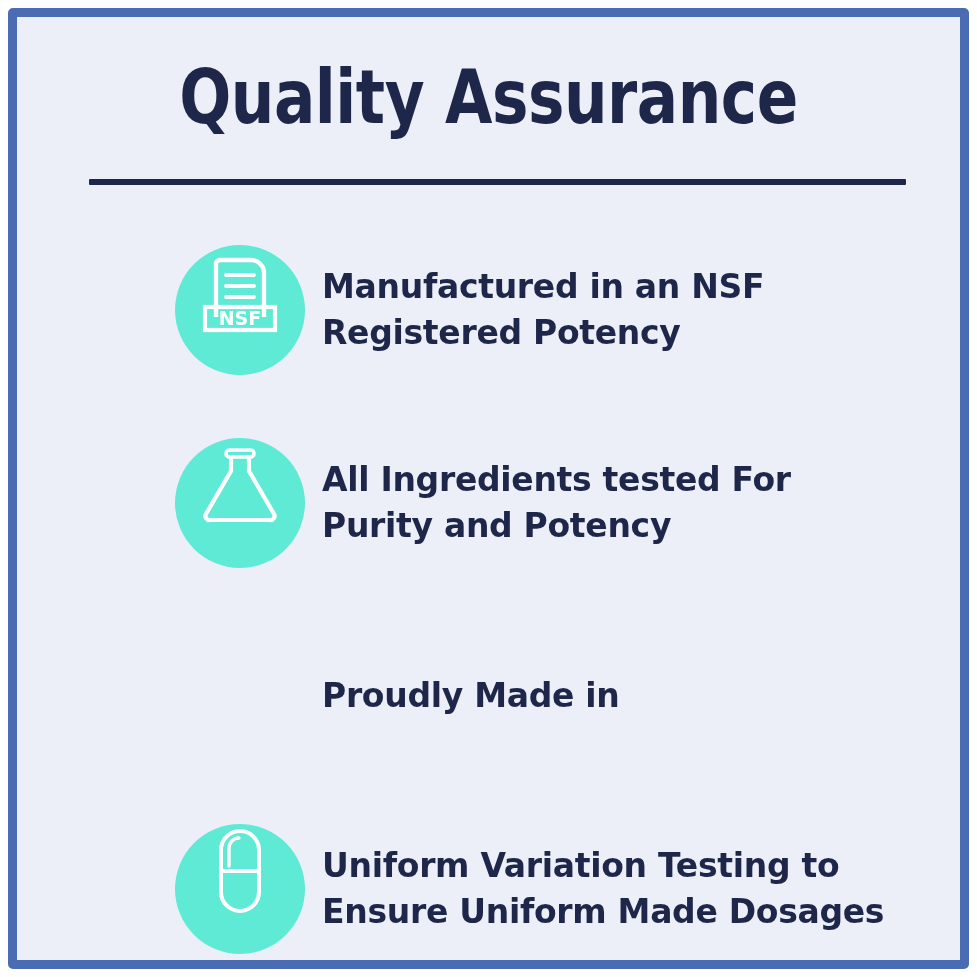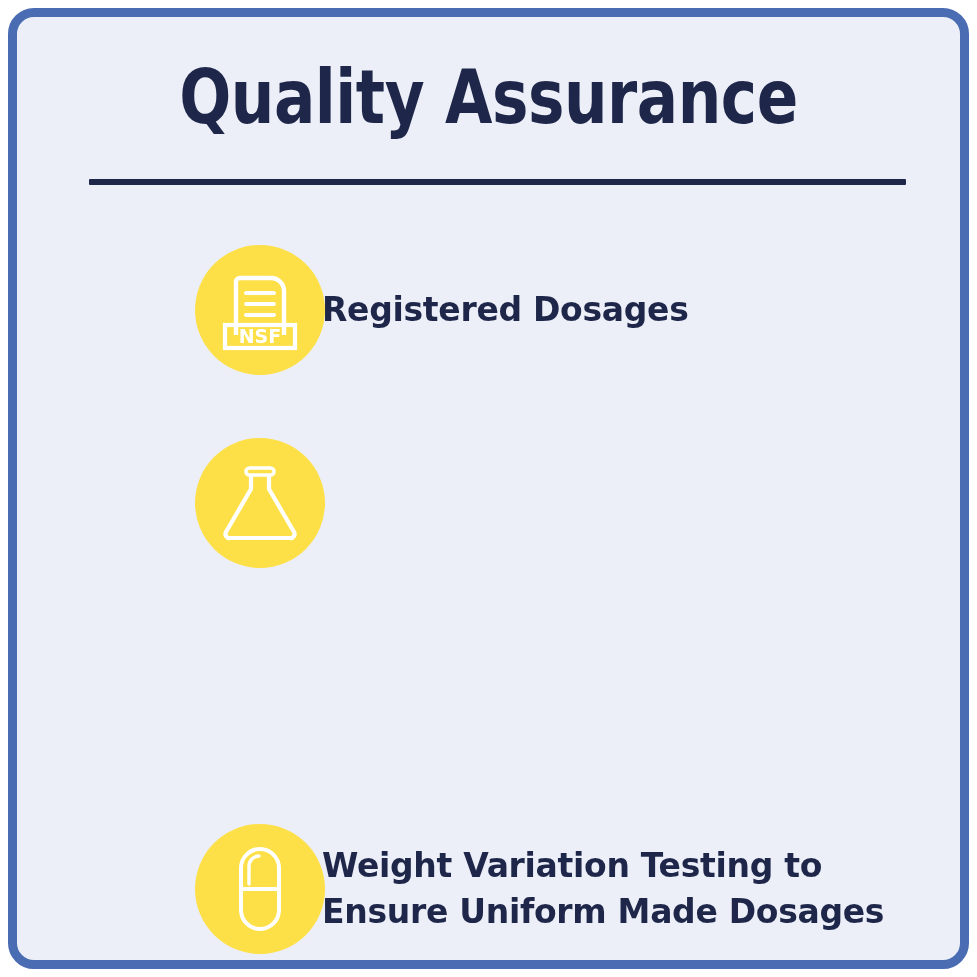--- a/index.html
+++ b/index.html
@@ -15,21 +15,21 @@
   }
 
   .card {
     position: absolute;
     left: 8px;
     top: 8px;
     width: 961px;
     height: 961px;
     box-sizing: border-box;
     border: 9px solid #4a6cb3;
-    border-radius: 26px;
+    border-radius: 5px;
     background: #eceff8;
   }
 
   .title {
     position: absolute;
     left: 0;
     top: 38px;
     width: 100%;
     text-align: center;
     font-size: 74px;
@@ -61,29 +61,28 @@
 
   .item {
     position: relative;
     height: 193px;
     display: flex;
     align-items: center;
   }
 
   .icon-circle {
     position: absolute;
-    left: 178px;
+    left: 158px;
     top: 50%;
     transform: translateY(-50%);
     width: 130px;
     height: 130px;
     border-radius: 50%;
-    background: #fde047;
+    background: #5eead4;
     display: flex;
-    align-items: center;
     justify-content: center;
   }
   .icon-circle svg {
     display: block;
   }
 
   .item-text {
     position: absolute;
     left: 305px;
     right: 40px;
@@ -117,46 +116,52 @@
         <svg width="94" height="94" viewBox="0 0 94 94" aria-hidden="true">
           <path d="M23 72 V19 A4 4 0 0 1 27 15 H58 A13 13 0 0 1 71 28 V72" fill="none" stroke="#ffffff" stroke-width="4.4" stroke-linejoin="round"></path>
           <line x1="33" y1="30" x2="61" y2="30" stroke="#ffffff" stroke-width="3.8" stroke-linecap="round"></line>
           <line x1="33" y1="41" x2="61" y2="41" stroke="#ffffff" stroke-width="3.8" stroke-linecap="round"></line>
           <line x1="33" y1="52" x2="61" y2="52" stroke="#ffffff" stroke-width="3.8" stroke-linecap="round"></line>
           <rect x="12" y="62" width="70" height="23" fill="none" stroke="#ffffff" stroke-width="4.2"></rect>
           <text x="47" y="80" fill="#ffffff" font-family="DejaVu Sans, sans-serif" font-size="19" font-weight="bold" text-anchor="middle">NSF</text>
         </svg>
       </div>
       <div class="item-text">
-        <span class="ln">Registered Dosages</span>
+        <span class="ln">Manufactured in an NSF</span>
+        <span class="ln">Registered Potency</span>
       </div>
     </div>
 
     <div class="item">
       <div class="icon-circle">
         <svg width="94" height="94" viewBox="0 0 94 94" aria-hidden="true">
           <rect x="33" y="12" width="28" height="7" rx="3.5" fill="none" stroke="#ffffff" stroke-width="3.6"></rect>
           <path d="M38 19 V33 L13 76 A4 4 0 0 0 17 82 H77 A4 4 0 0 0 81 76 L56 33 V19" fill="none" stroke="#ffffff" stroke-width="4.2" stroke-linejoin="round"></path>
         </svg>
       </div>
+      <div class="item-text">
+        <span class="ln">All Ingredients tested For</span>
+        <span class="ln">Purity and Potency</span>
+      </div>
     </div>
 
     <div class="item">
       <div class="item-text">
+        <span class="ln">Proudly Made in</span>
       </div>
     </div>
 
     <div class="item">
       <div class="icon-circle">
         <svg width="94" height="94" viewBox="0 0 94 94" aria-hidden="true">
           <rect x="28" y="7" width="38" height="80" rx="19" fill="none" stroke="#ffffff" stroke-width="4"></rect>
           <line x1="28" y1="47" x2="66" y2="47" stroke="#ffffff" stroke-width="4"></line>
           <path d="M36 42 V24 A10 10 0 0 1 46 14" fill="none" stroke="#ffffff" stroke-width="3.4" stroke-linecap="round"></path>
         </svg>
       </div>
       <div class="item-text">
-        <span class="ln">Weight Variation Testing to</span>
+        <span class="ln">Uniform Variation Testing to</span>
         <span class="ln">Ensure Uniform Made Dosages</span>
       </div>
     </div>
 
   </div>
 </div>
 
 </body></html>

